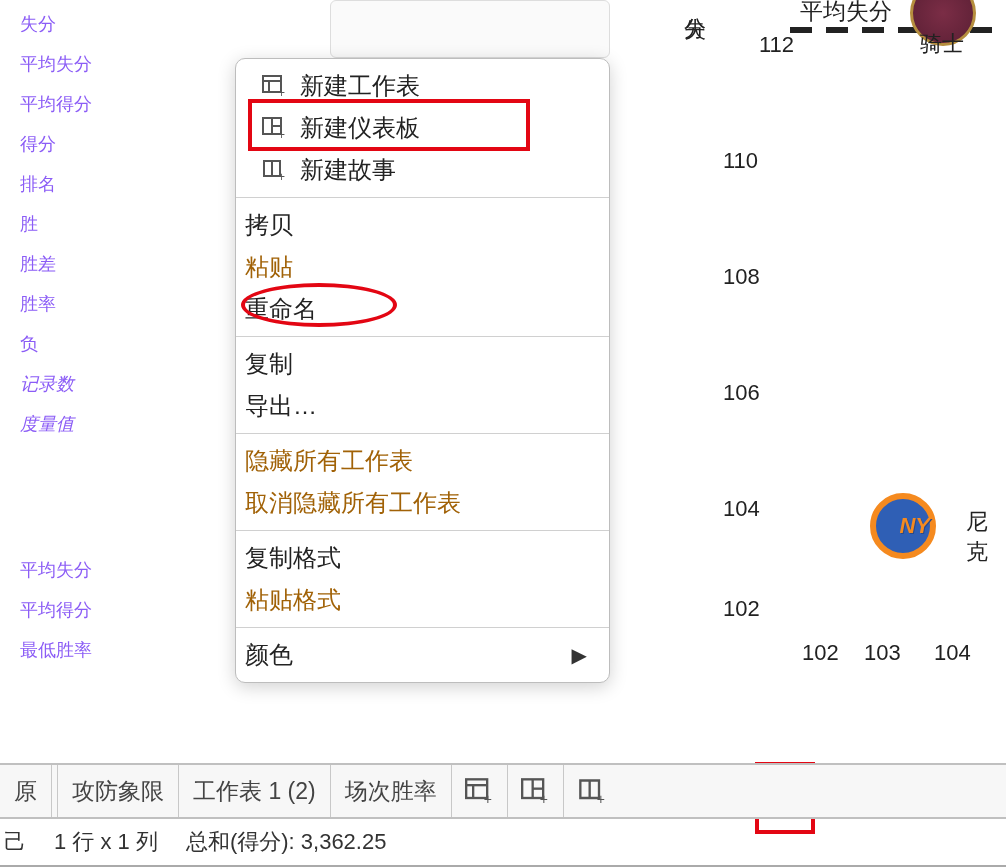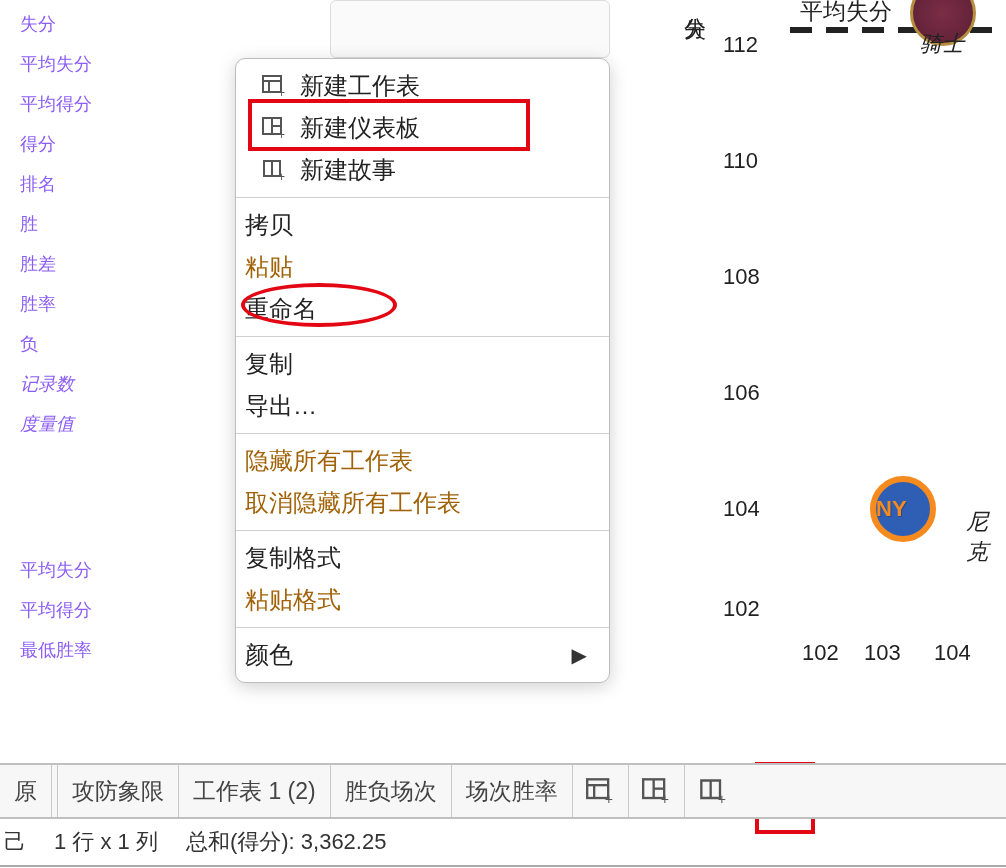--- a/index.html
+++ b/index.html
@@ -133,39 +133,39 @@
       border-radius: 50%;
     }
     .team-cavs {
       left: 910px;
       top: -20px;
       background: radial-gradient(circle at 50% 50%, #7b2d46 0%, #5a1f34 100%);
       border: 3px solid #b58e3e;
     }
     .team-ny {
       left: 870px;
-      top: 476px;
+      top: 493px;
       background: linear-gradient(#2f5fb5, #2f5fb5);
       border: 6px solid #f58a1f;
       display: flex;
       align-items: center;
-      justify-content: flex-start;
+      justify-content: flex-end;
       color: #f58a1f;
       font-weight: 900;
       font-size: 22px;
       text-shadow: 1px 1px 0 #2a4a8a;
+      font-style: italic;
     }
     .team-ny .inner {
       font-family: Arial, sans-serif;
     }
     .team-label {
       position: absolute;
       font-size: 22px;
       color: #222;
-      font-style: italic;
     }
     .bottom-tabs {
       position: absolute;
       left: 0;
       top: 763px;
       width: 1006px;
       height: 56px;
       border-top: 2px solid #c0c0c0;
       border-bottom: 2px solid #c0c0c0;
       background: #f7f7f7;
@@ -305,21 +305,21 @@
 <div class="red-rect" style="left:248px;top:99px;width:282px;height:52px;"></div>
 
 <div class="red-oval" style="left:241px;top:283px;width:156px;height:44px;"></div>
 
 <div class="red-rect" style="left:755px;top:762px;width:60px;height:72px;"></div>
 
 <div class="y-axis-label">失分</div>
 <div class="legend-top">平均失分</div>
 <div class="chart-dash"></div>
 
-<div class="y-tick" style="top:32px;">112</div>
+<div class="y-tick" style="top:32px;margin-left:36px;">112</div>
 <div class="y-tick" style="top:148px;">110</div>
 <div class="y-tick" style="top:264px;">108</div>
 <div class="y-tick" style="top:380px;">106</div>
 <div class="y-tick" style="top:496px;">104</div>
 <div class="y-tick" style="top:596px;">102</div>
 
 <div class="x-tick" style="left:802px;">102</div>
 <div class="x-tick" style="left:864px;">103</div>
 <div class="x-tick" style="left:934px;">104</div>
 
@@ -329,21 +329,20 @@
 <div class="team-badge team-ny">
     <span class="inner">NY</span>
   </div>
 <div class="team-label" style="left:966px;top:507px;">尼克</div>
 
 <div class="bottom-tabs">
   <div class="tab-btn first" style="border-right:1px solid #c8c8c8;">原</div>
   <div style="width:6px;border-right:1px solid #c8c8c8;"></div>
   <div class="tab-btn">攻防象限</div>
   <div class="tab-btn">工作表 1 (2)</div>
-  <div class="tab-btn">胜负场次</div>
   <div class="tab-btn">场次胜率</div>
   <div class="tab-icon-btn">
     <svg width="28" height="26" viewBox="0 0 24 22">
         <rect x="1" y="1" width="18" height="16" fill="none" stroke="#555" stroke-width="2"></rect>
         <line x1="1" y1="6" x2="19" y2="6" stroke="#555" stroke-width="2"></line>
         <line x1="7" y1="6" x2="7" y2="17" stroke="#555" stroke-width="2"></line>
         <text x="16" y="22" font-size="12" fill="#555">+</text>
       </svg>
   </div>
   <div class="tab-icon-btn">

